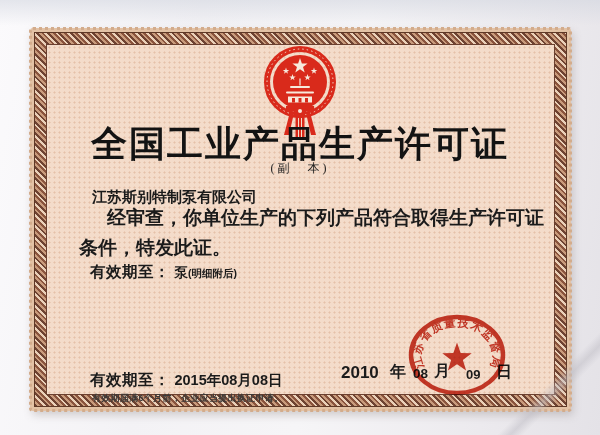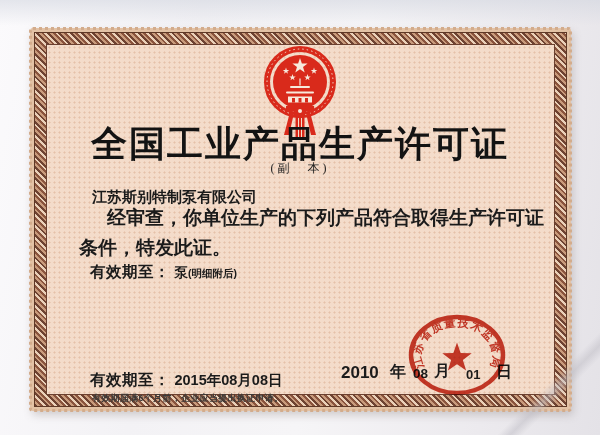--- a/index.html
+++ b/index.html
@@ -135,21 +135,21 @@
       <span class="lbl">有效期至：</span>
       <span class="val">2015年08月08日</span>
     </div>
 
     <div class="abs footnote">有效期届满6个月前，企业应当提出换证申请。</div>
 
     <span class="abs d-year">2010</span>
     <span class="abs d-yu">年</span>
     <span class="abs d-month">08</span>
     <span class="abs d-mu">月</span>
-    <span class="abs d-day">01</span>
+    <span class="abs d-day">09</span>
     <span class="abs d-du">日</span>
 
     <svg class="seal" width="102" height="86" viewBox="0 0 102 86" aria-hidden="true">
       <ellipse cx="51" cy="43" rx="46" ry="38" fill="none" stroke="#c62f1e" stroke-width="4.5"></ellipse>
       <path id="sealArc" d="M 18.4 55 A 36 28.5 0 1 1 83.6 55" fill="none"></path>
       <text fill="#c62f1e">
         <textPath href="#sealArc" startOffset="0">江苏省质量技术监督局</textPath>
       </text>
       <path d="M0,-10 L2.35,-3.24 L9.51,-3.09 L3.8,1.24 L5.88,8.09 L0,4 L-5.88,8.09 L-3.8,1.24 L-9.51,-3.09 L-2.35,-3.24 Z" fill="#c62f1e" transform="translate(51 46) scale(1.55)"></path>
     </svg>

